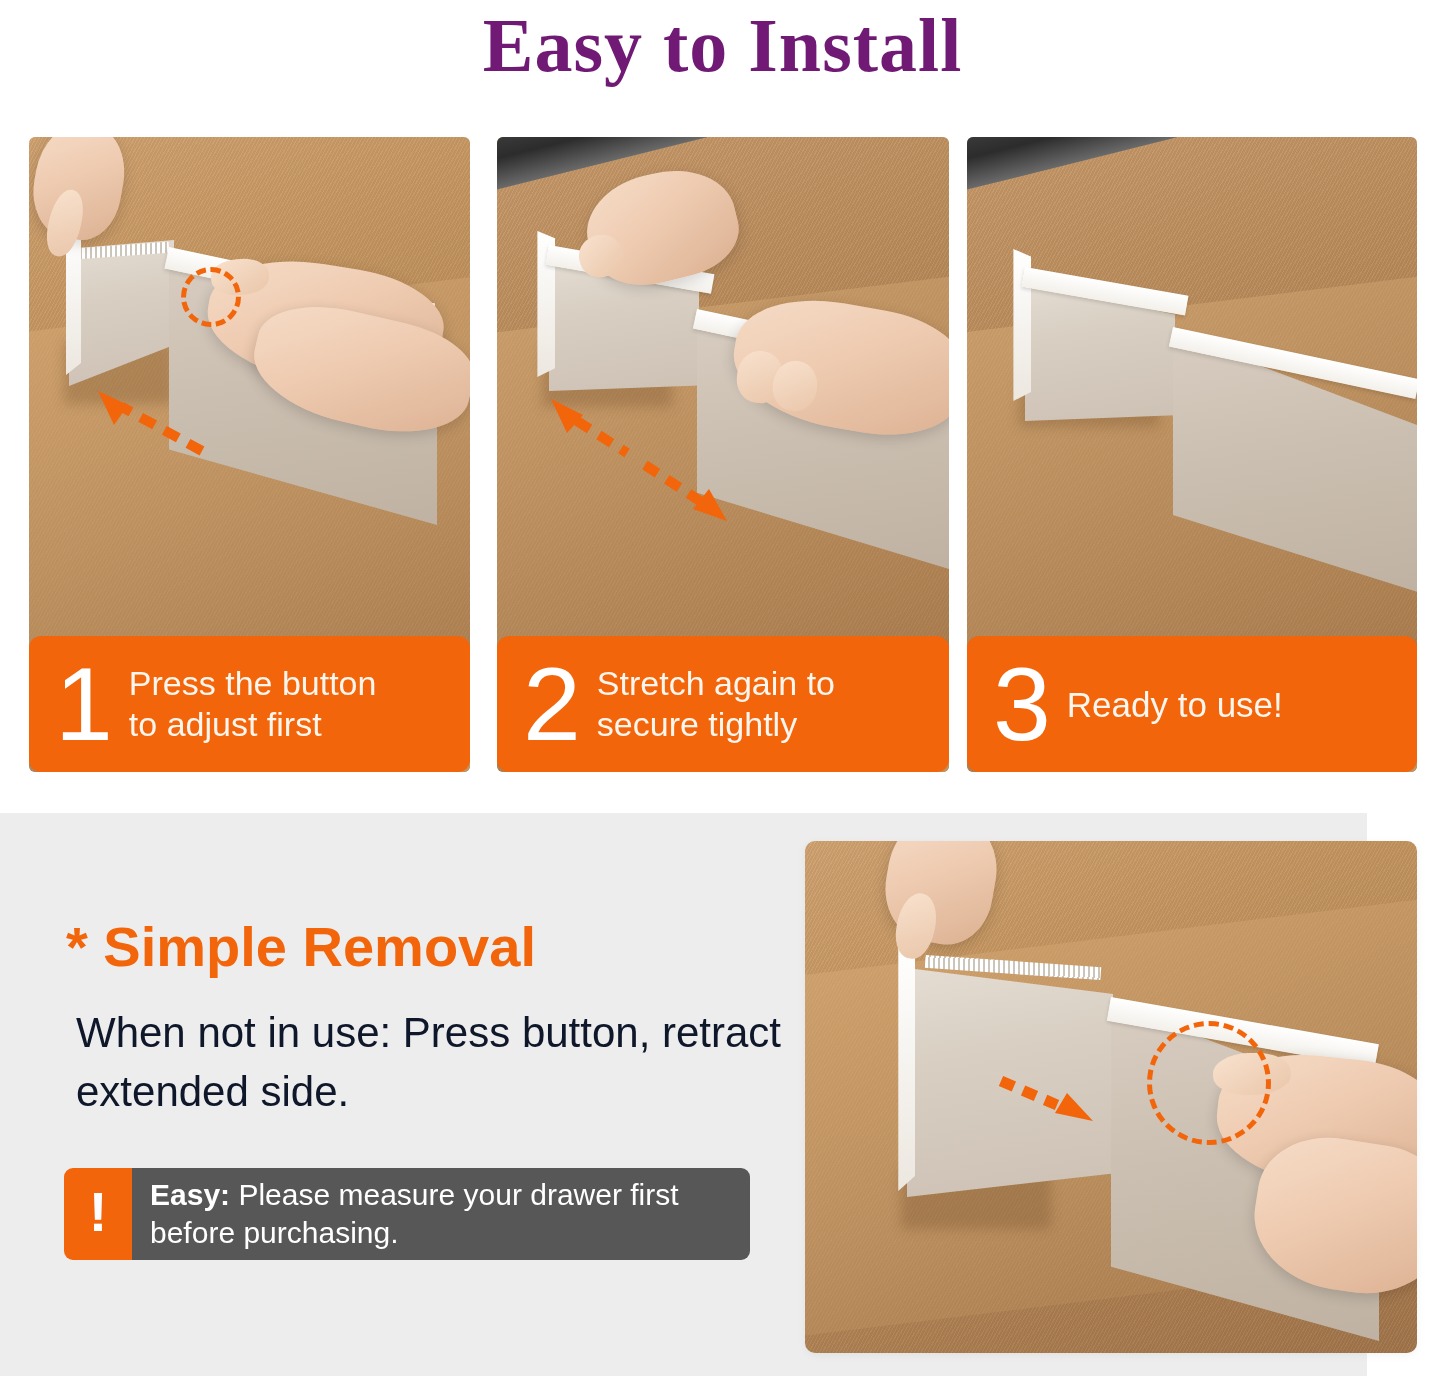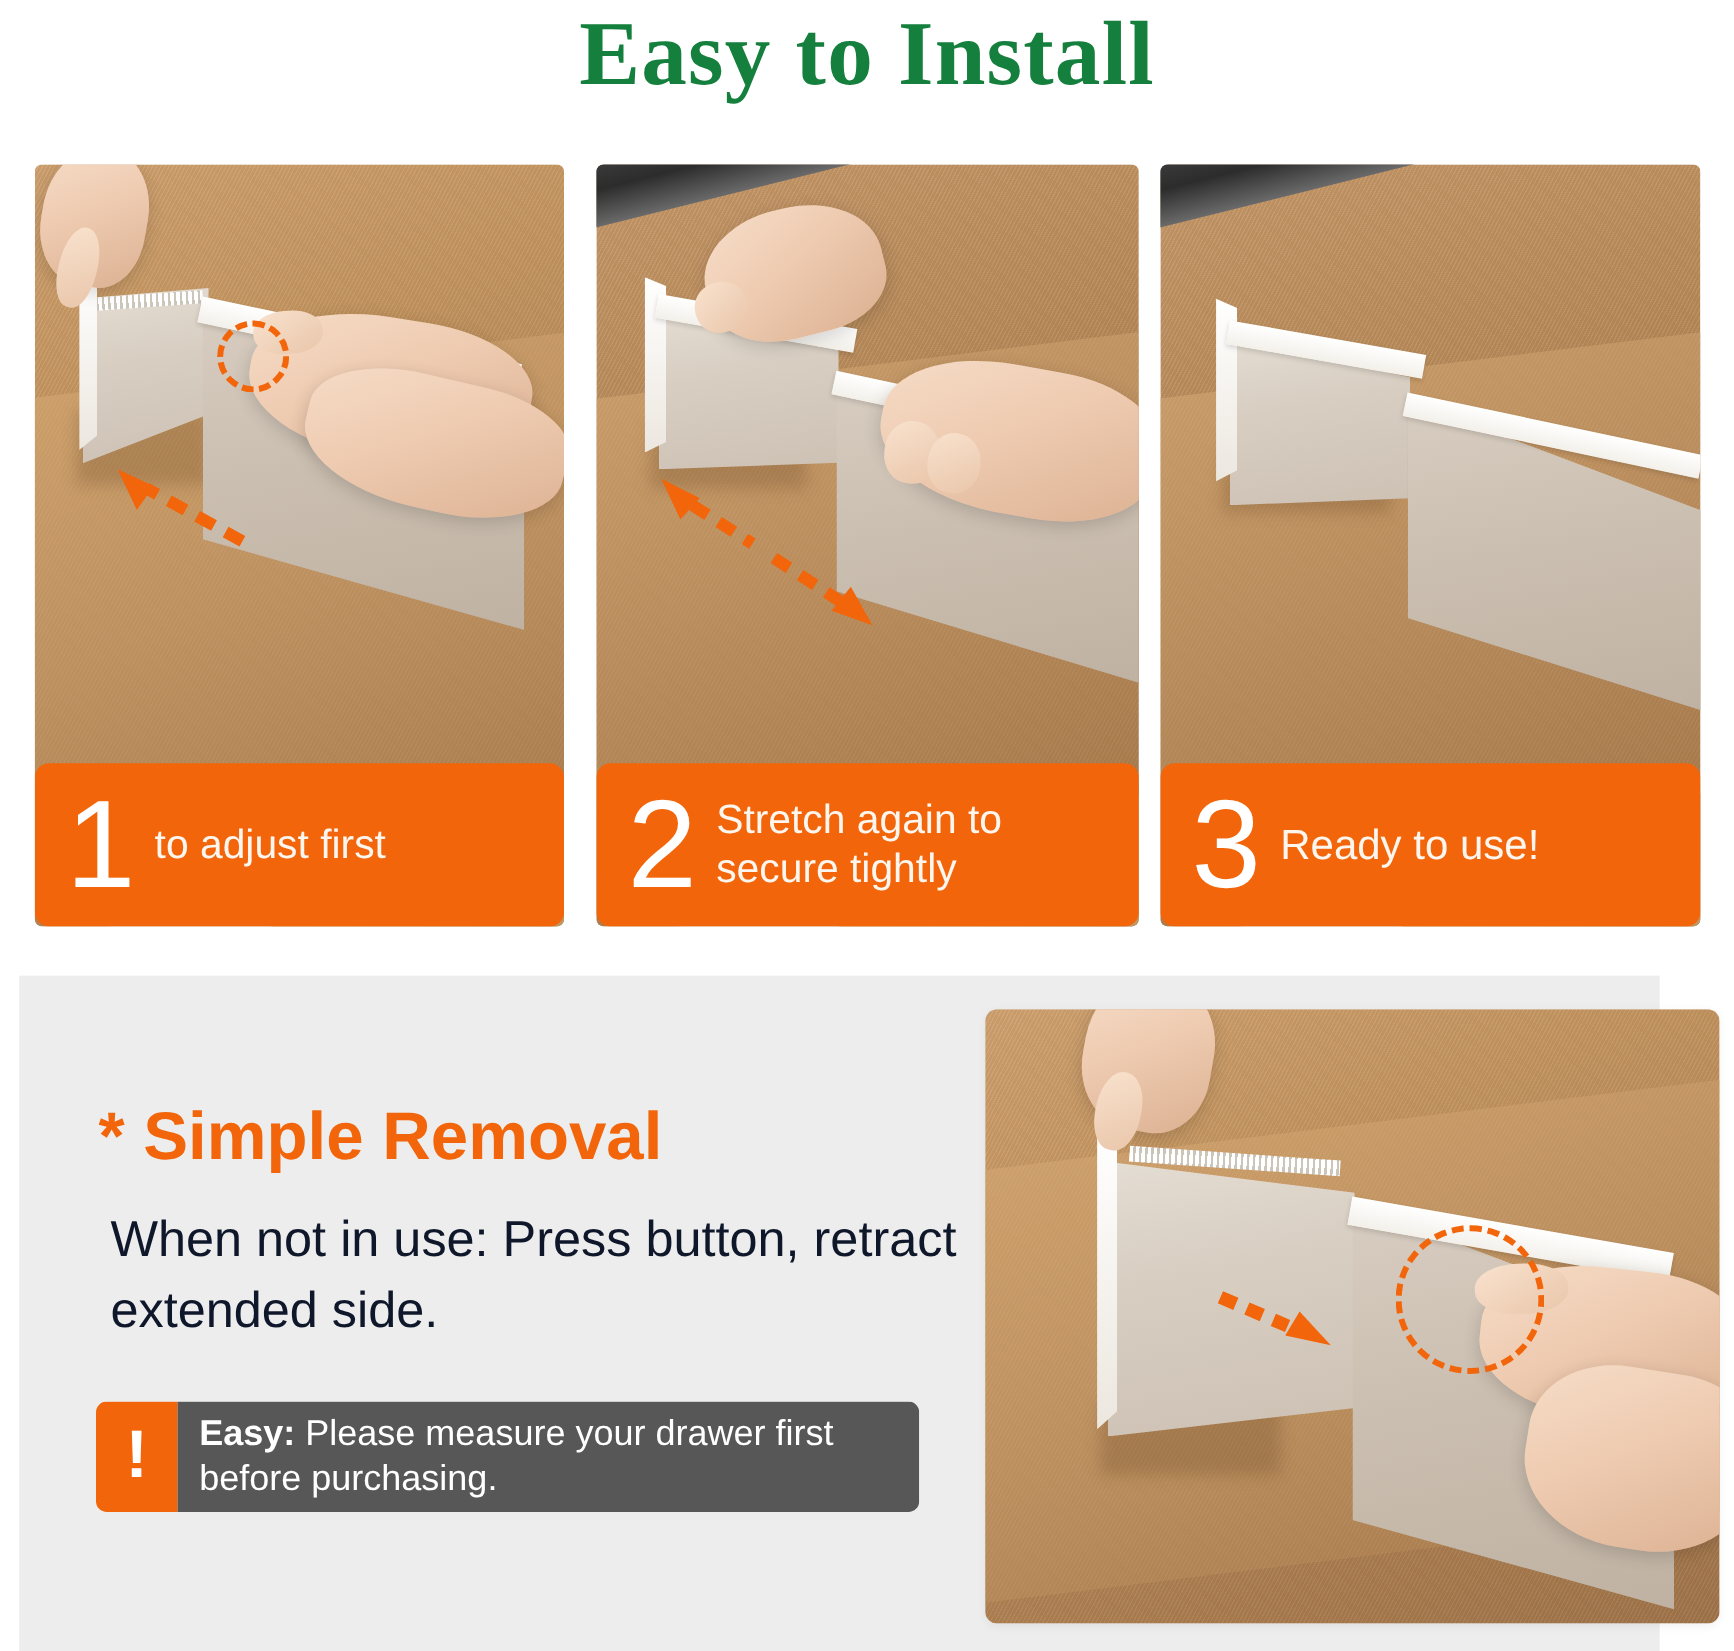--- a/index.html
+++ b/index.html
@@ -13,21 +13,21 @@
 
   
   .title {
     position:absolute; left:0; top:2px; width:1445px;
     text-align:center;
     font-family:"Liberation Serif", serif;
     font-weight:bold;
     font-size:76px;
     line-height:86px;
     letter-spacing:1px;
-    color:#15803d;
+    color:#701a75;
   }
 
   
   .steps { position:absolute; left:29px; top:137px; width:1388px; height:635px; }
   .step {
     position:absolute; top:0; width:441px; height:635px;
     border-radius:6px; overflow:hidden;
   }
   .step.s1 { left:0px;   width:441px; }
   .step.s2 { left:468px; width:452px; }
@@ -138,21 +138,20 @@
   .caption .txt {
     color:#fdf6ef; font-size:34px; line-height:41px; font-weight:400;
   }
   .caption.c3 { align-items:center; }
   .caption.c3 .txt { font-size:35px; }
 
   
   .lower {
     position:absolute; left:0; top:813px; width:1367px; height:563px;
     background:#EDEDED;
-    margin-left:16px;
   }
   .removal-head {
     position:absolute; left:66px; top:104px;
     font-size:56px; line-height:60px; font-weight:bold;
     color:#F2650A;
     letter-spacing:0px;
   }
   .removal-body {
     position:absolute; left:76px; top:190px; width:730px;
     font-size:42px; line-height:59px; color:#0f172a;
@@ -215,20 +214,21 @@
         <div class="dash-circle" style="left:152px; top:130px; width:60px; height:60px;"></div>
 
         <svg style="position:absolute; left:55px; top:248px;" width="130" height="76" viewBox="0 0 130 76">
           <line x1="118" y1="66" x2="38" y2="22" stroke="#F2650A" stroke-width="10" stroke-dasharray="16 11" stroke-linecap="butt"></line>
           <polygon points="14,6 44,20 30,40" fill="#F2650A"></polygon>
         </svg>
       </div>
       <div class="caption c1">
         <div class="num">1</div>
         <div class="txt">
+          <div>Press the button</div>
           <div>to adjust first</div>
         </div>
       </div>
     </div>
 
     <div class="step s2">
       <div class="photo darker">
         <div class="rail"></div>
         <div class="drawer-floor"></div>
         <div class="lip"></div>

